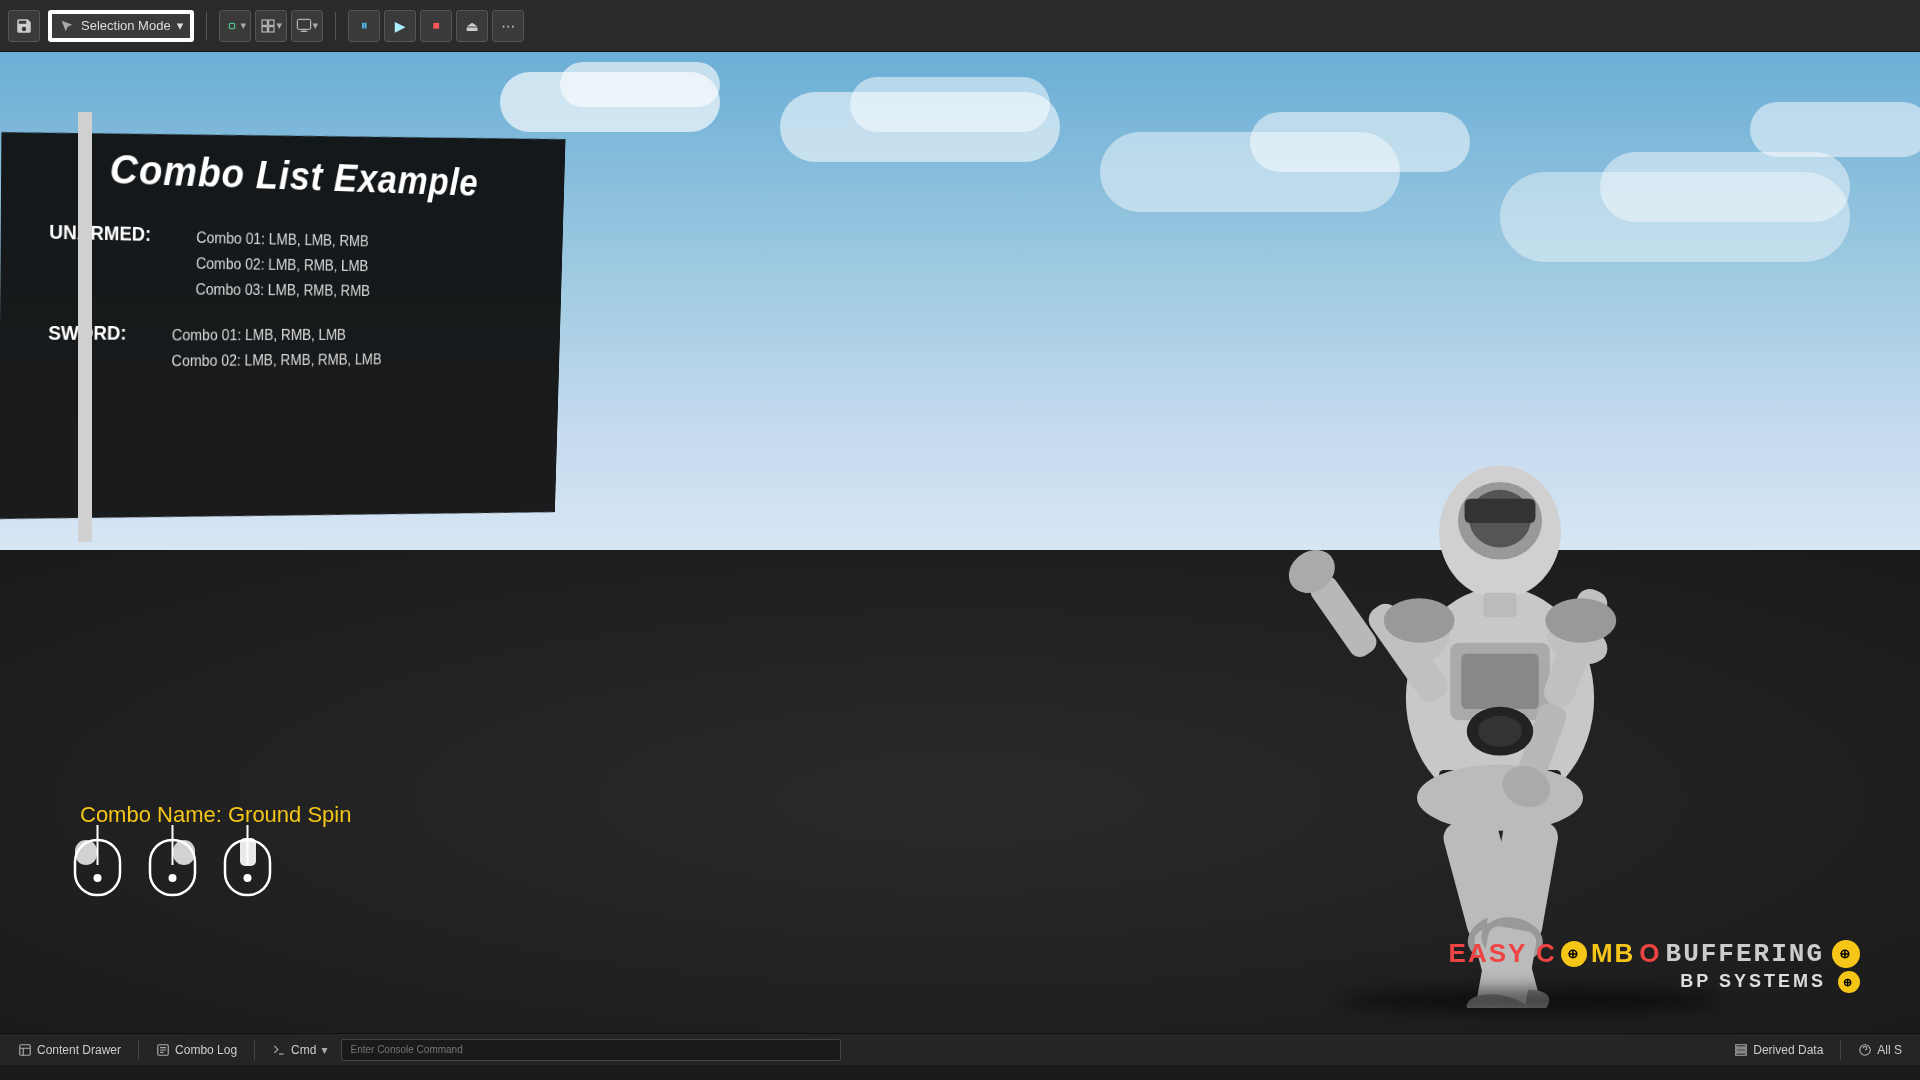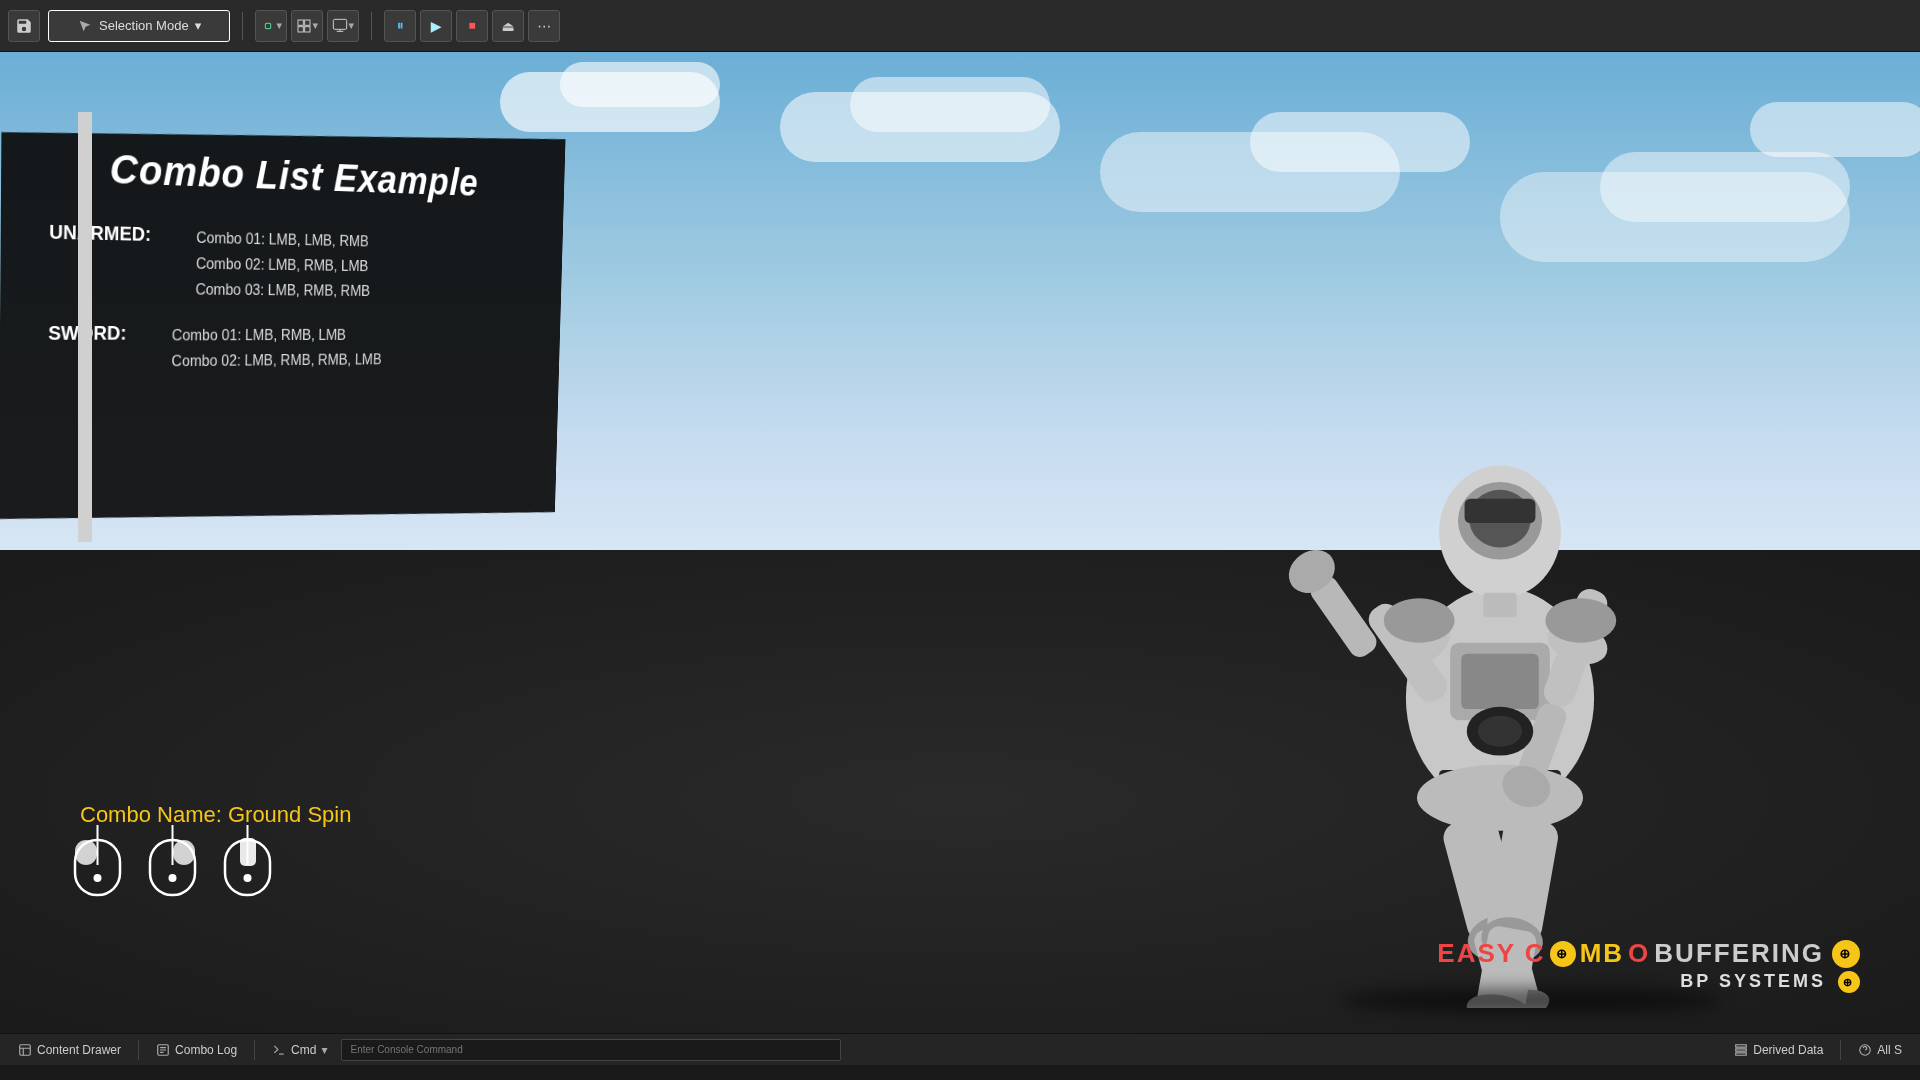--- a/index.html
+++ b/index.html
@@ -31,23 +31,23 @@
       border: 1px solid #555;
       border-radius: 3px;
       display: flex; align-items: center; justify-content: center;
       cursor: pointer;
       color: #ccc;
       font-size: 14px;
     }
     .selection-mode-btn {
       display: flex; align-items: center; gap: 6px;
       background: #3a3a3a;
-      border: 1px solid #ffffff;
+      border: 4px solid #ffffff;
       border-radius: 3px;
-      padding: 4px 28px;
+      padding: 4px 7px;
       cursor: pointer;
       color: #ddd;
       font-size: 13px;
       height: 32px;
     }
     .toolbar-separator { width: 1px; height: 28px; background: #555; margin: 0 4px; }
     .toolbar-group { display: flex; align-items: center; gap: 4px; }
     .play-btn { color: #4fc3f7; }
     .step-btn { color: #aef; }
     .stop-btn { color: #f55; }
@@ -165,21 +165,21 @@
     .brand-line1 {
       font-size: 26px;
       font-weight: bold;
       letter-spacing: 2px;
       display: flex;
       align-items: center;
       gap: 4px;
     }
     .brand-easy { color: #ef4444; }
     .brand-combo { color: #f5c518; }
-    .brand-buffering { color: #ccc; }
+    .brand-buffering { color: #ccc; font-family: Liberation Mono, monospace; }
     .brand-line2 {
       font-size: 18px;
       color: #ddd;
       font-weight: bold;
       letter-spacing: 3px;
       display: flex;
       justify-content: flex-end;
       gap: 12px;
       margin-top: 2px;
     }

